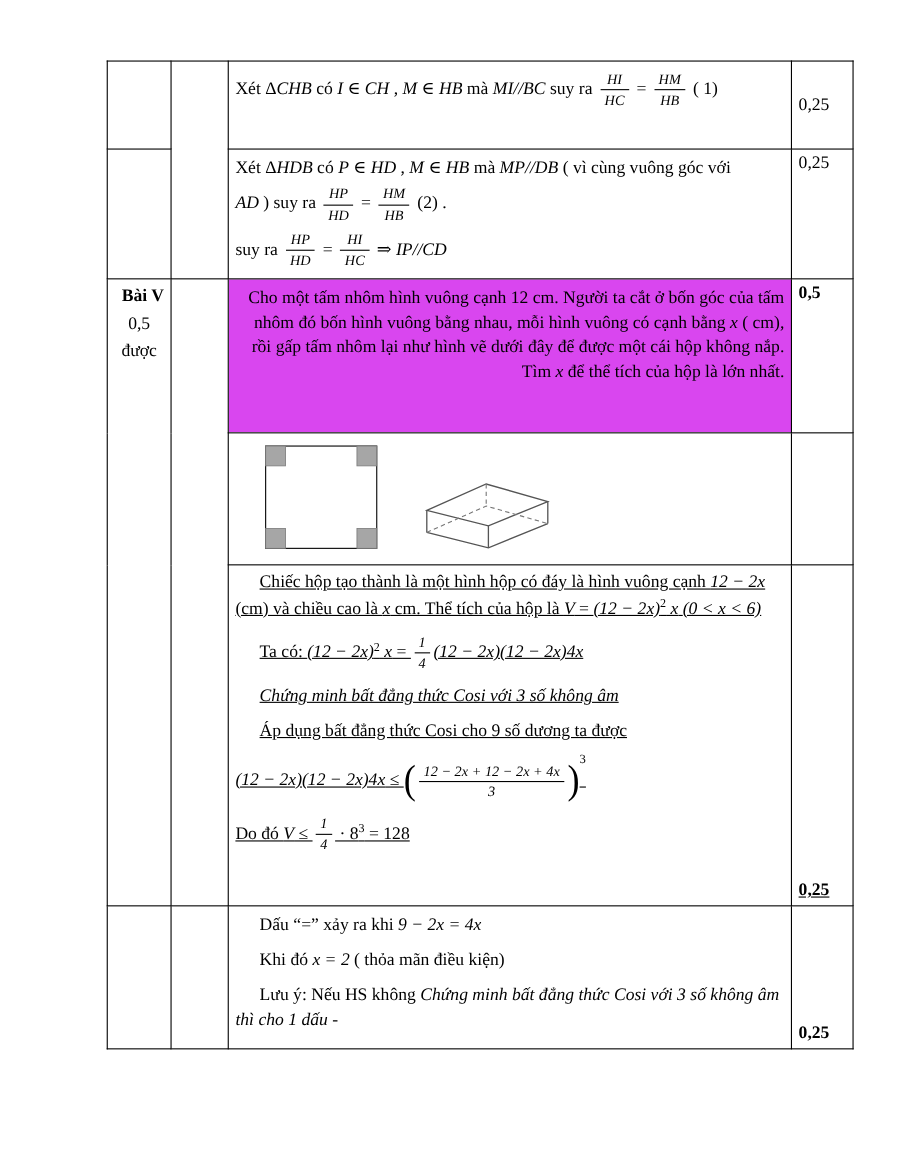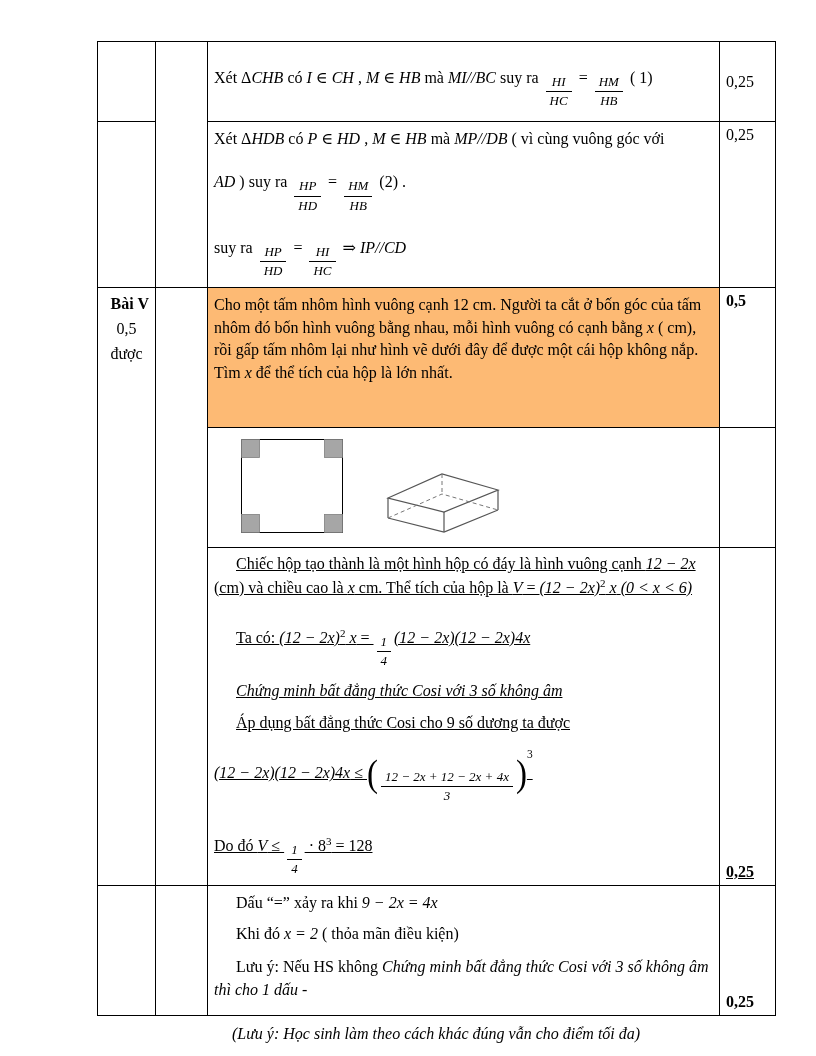--- a/index.html
+++ b/index.html
@@ -1,21 +1,21 @@
 <!DOCTYPE html>
 <html><head>
 <meta charset="utf-8">
 <style>
   html,body{margin:0;padding:0;}
   body{
     width:816px;height:1056px;background:#ffffff;position:relative;
     font-family:"Liberation Serif","DejaVu Serif",serif;
     color:#000;font-size:16px;
   }
-  .sheet{position:absolute;left:97px;top:41px;width:678px;}
+  .sheet{position:absolute;left:97px;top:55px;width:678px;}
   table.rubric{border-collapse:collapse;table-layout:fixed;width:678px;}
   table.rubric td{border:1px solid #000;vertical-align:top;padding:4px 6px;overflow:hidden;}
   col.c1{width:58px;} col.c2{width:52px;} col.c3{width:512px;} col.c4{width:56px;}
   tr.r1{height:80px;} tr.r2{height:110px;} tr.r3{height:140px;}
   tr.r4{height:120px;} tr.r5{height:310px;text-decoration:underline;} tr.r6{height:130px;}
   td.pts{text-align:left;padding-top:4px;}
   td.pts.mid{vertical-align:middle;}
   td.pts.bot{vertical-align:bottom;}
   td.pts.b{font-weight:bold;}
   td.pb5{padding-bottom:28px;}
@@ -26,21 +26,21 @@
   td.hl{line-height:1.55;padding:6px 8px;}
   .mline{line-height:1.4;margin:2px 0;}
   .mline.fr{line-height:1.2;}
   .ind{margin-left:22px;}
   .para{text-indent:22px;line-height:1.45;margin:0 0 4px 0;}
   .gap-t{margin-top:9px;}
   .mt{font-style:normal;}
   .mi{font-style:italic;}
   .frac{display:inline-block;vertical-align:middle;text-align:center;margin:2px 3px;
         font-size:13px;line-height:1.25;font-style:italic;}
-  .frac .num{display:block;padding:0 4px 1px;border-bottom:1px solid #000;margin-top:24px;}
+  .frac .num{display:block;padding:0 4px 1px;border-bottom:1px solid #000;}
   .frac .den{display:block;padding:1px 4px 0;}
   .sp{font-size:11px;vertical-align:6px;}
   .hsp{font-size:11.5px;vertical-align:20px;}
   .bigp{display:inline-block;font-size:33px;line-height:1;vertical-align:middle;
         transform:scaleY(1.12);font-style:normal;}
   .figure-row{display:flex;align-items:flex-start;padding:6px 0 0 26px;}
   .box-figure{margin-left:42px;margin-top:26px;}
   .footer{width:678px;text-align:center;font-style:italic;margin-top:9px;font-size:16px;}
 </style>
 </head>
@@ -75,21 +75,21 @@
       <td class="pts">0,25</td>
     </tr>
 
     <tr class="r3">
       <td rowspan="3" class="label-cell">
         <div class="pname">Bài V</div>
         <div>0,5</div>
         <div>được</div>
       </td>
       <td rowspan="3"></td>
-      <td class="hl" style="background: #fdba74;">
+      <td class="hl" style="background: #d946ef; text-align: right;">
         <div class="mline"><span class="mt">Cho một tấm nhôm hình vuông cạnh 12 cm. Người ta cắt ở bốn góc của tấm nhôm đó bốn hình vuông bằng nhau, mỗi hình vuông có cạnh bằng </span><span class="mi">x</span><span class="mt"> ( cm), rồi gấp tấm nhôm lại như hình vẽ dưới đây để được một cái hộp không nắp. Tìm </span><span class="mi">x</span><span class="mt"> để thể tích của hộp là lớn nhất.</span></div>
       </td>
       <td class="pts b">0,5</td>
     </tr>
 
     <tr class="r4">
       <td>
         <div class="figure-row">
           <svg class="net-figure" width="104" height="96" viewBox="0 0 104 96" xmlns="http://www.w3.org/2000/svg">
             <rect x="1.5" y="1.5" width="101" height="93" fill="#ffffff" stroke="#000000" stroke-width="1"></rect>
@@ -131,14 +131,13 @@
       <td>
         <div class="mline ind"><span class="mt">Dấu “=” xảy ra khi </span><span class="mi">9 − 2x = 4x</span></div>
         <div class="mline ind gap-t"><span class="mt">Khi đó </span><span class="mi">x = 2</span><span class="mt"> ( thỏa mãn điều kiện)</span></div>
         <div class="para gap-t"><span class="mt">Lưu ý: Nếu HS không </span><span class="mi">Chứng minh bất đẳng thức Cosi với 3 số không âm thì cho 1 dấu -</span></div>
       </td>
       <td class="pts bot b pb6">0,25</td>
     </tr>
   </tbody>
     </table>
 
-  <div class="footer">(Lưu ý: Học sinh làm theo cách khác đúng vẫn cho điểm tối đa)</div>
 </div>
 
 </body></html>

